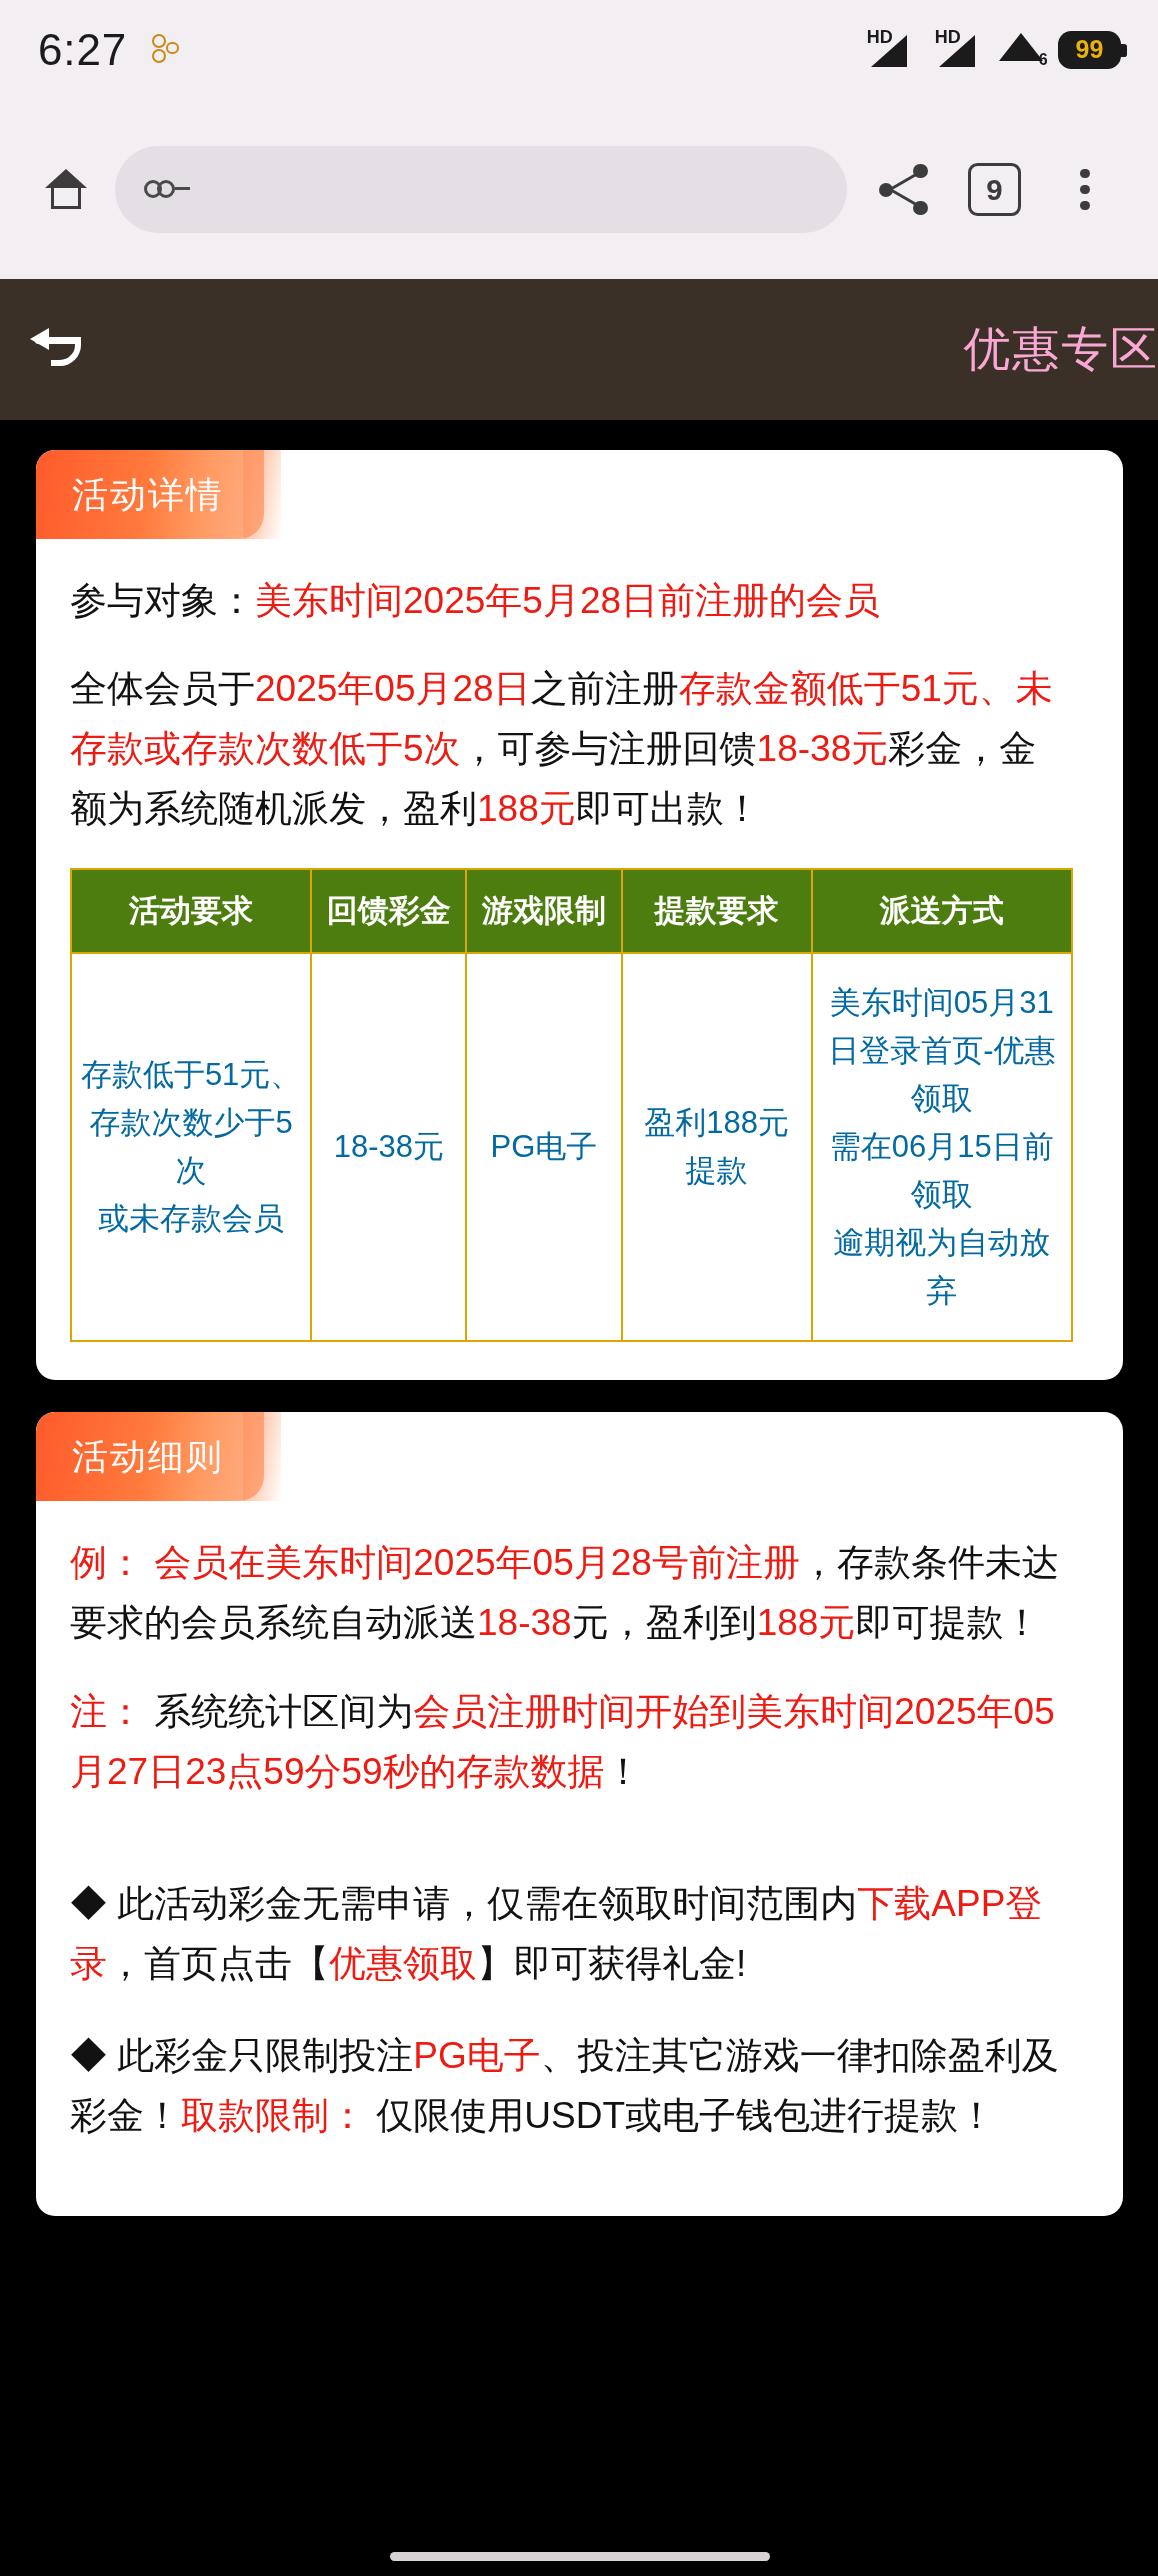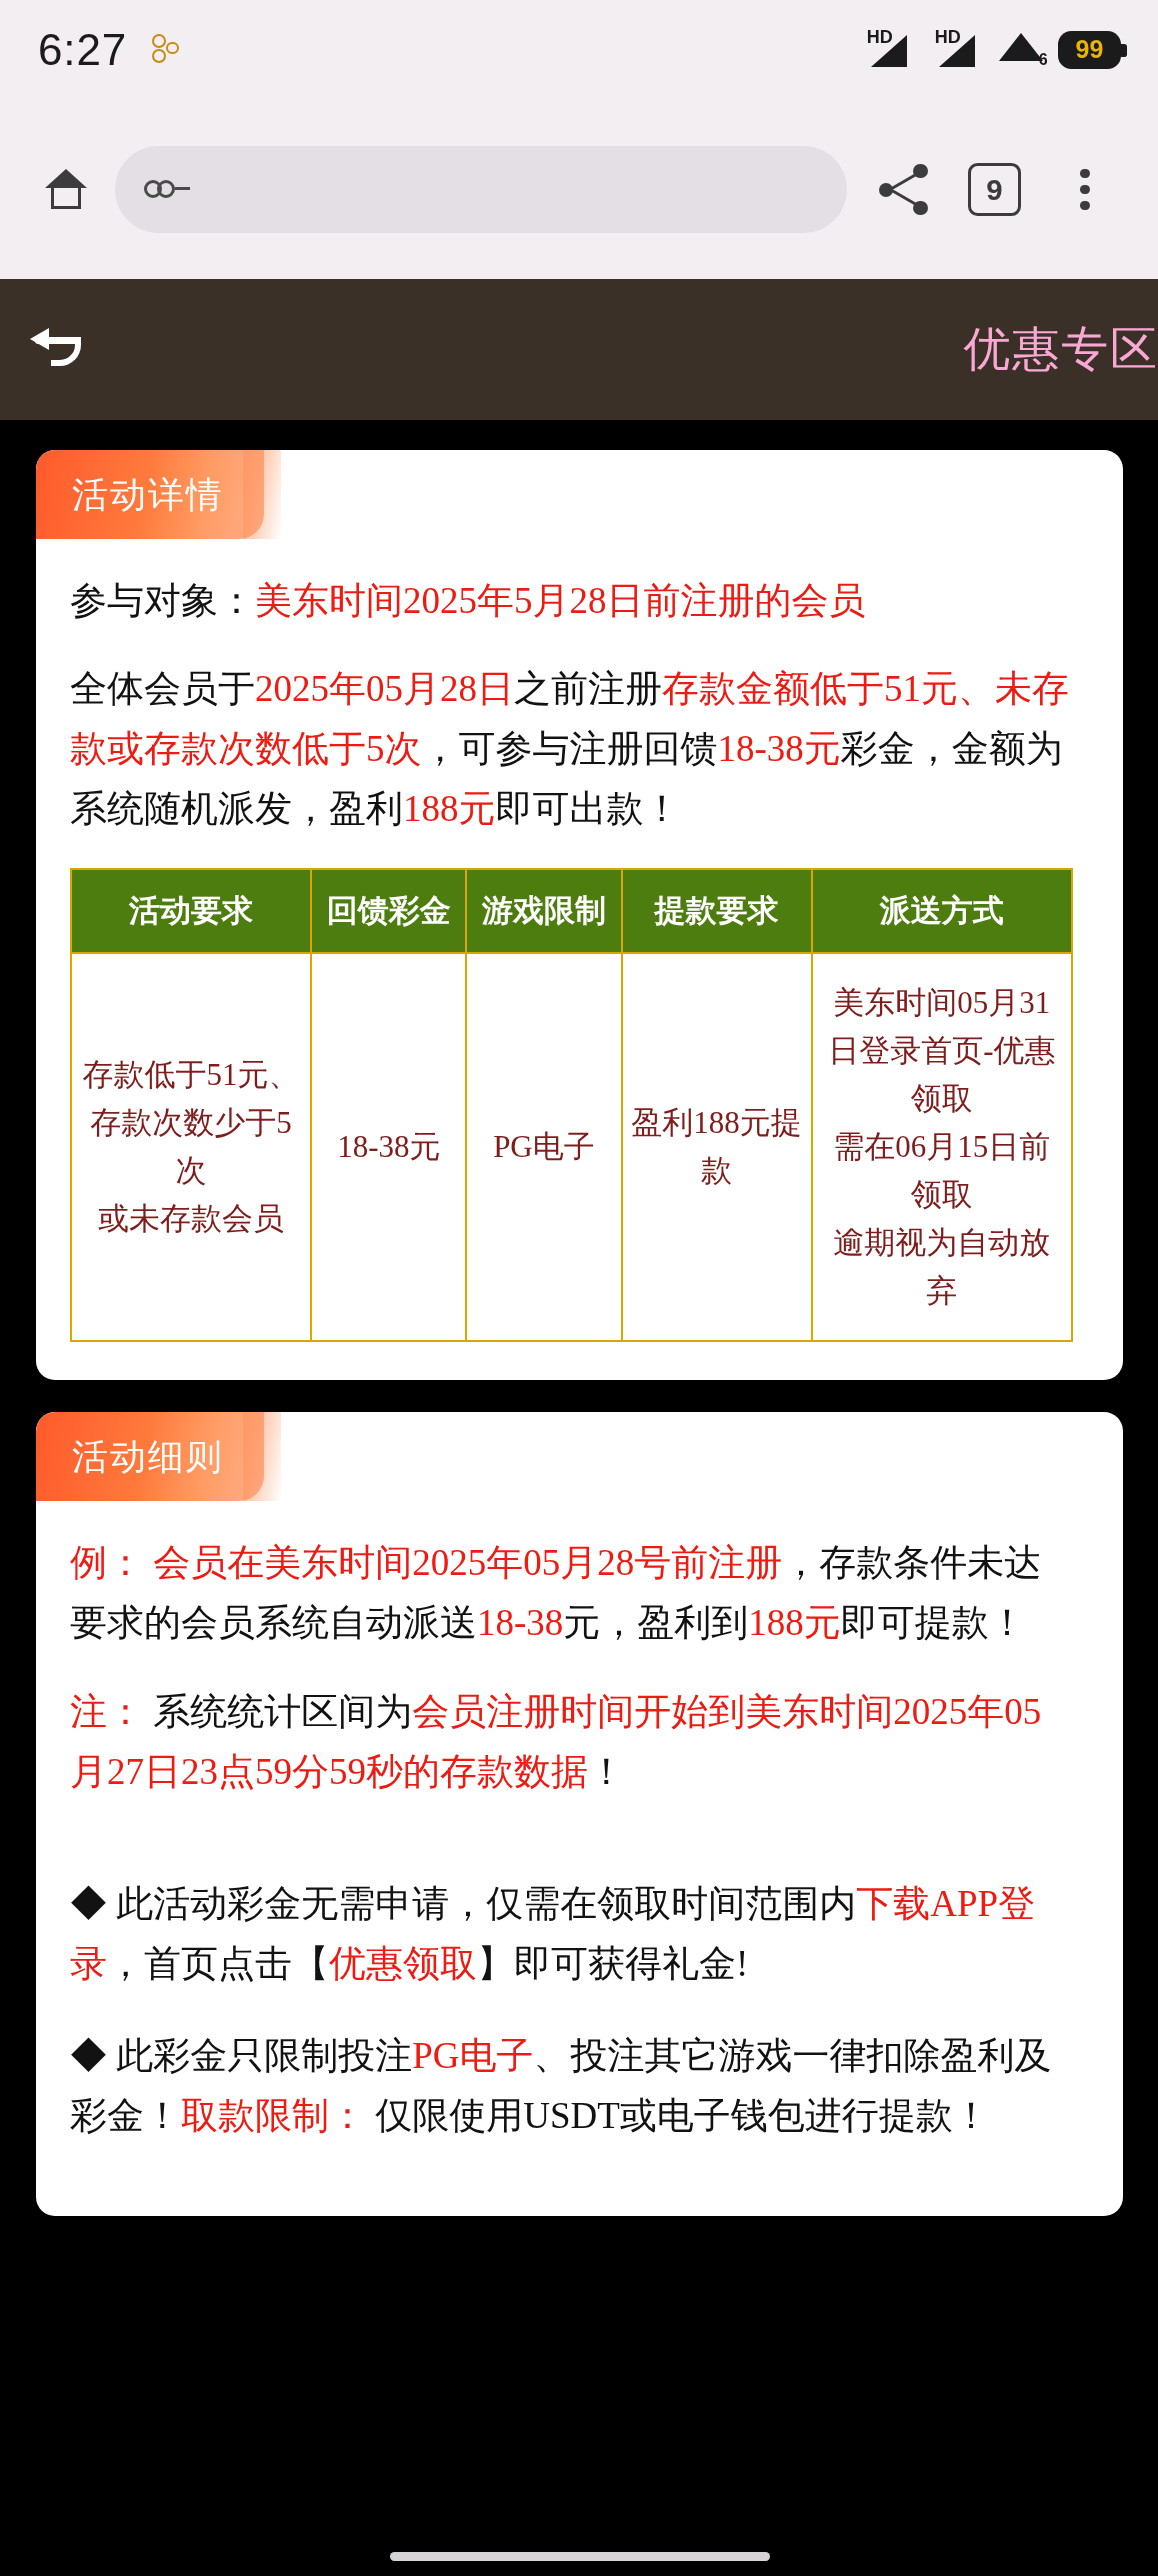--- a/index.html
+++ b/index.html
@@ -267,21 +267,20 @@
     position: absolute;
     right: -17px; top: 0; bottom: 0;
     width: 38px;
     background: linear-gradient(100deg, rgba(255,150,100,0.85), rgba(255,255,255,0));
   }
   .card-body {
     padding: 32px 50px 38px 34px;
     font-size: 37px;
     line-height: 1.62;
     color: #121212;
-    font-family: Liberation Serif, serif;
   }
   .red { color: #ee1b12; }
   .para { margin-bottom: 28.5px; }
   .para:last-child { margin-bottom: 0; }
 
   
   table.promo {
     width: 100%;
     border-collapse: collapse;
     margin-top: 11.4px;
@@ -292,21 +291,21 @@
     background: #4d7c0f;
     color: #ffffff;
     font-size: 31px;
     font-weight: 700;
     padding: 21px 5.7px;
     border: 2.8px solid #d8a700;
     line-height: 1.3;
     vertical-align: middle;
   }
   table.promo td {
-    color: #7f1d1d;
+    color: #0369a1;
     font-size: 31px;
     padding: 25px 7.6px;
     border: 2.8px solid #d8a700;
     text-align: center;
     vertical-align: middle;
     line-height: 1.55;
   }
   .col1 { width: 24%; }
   .col2 { width: 15.5%; }
   .col3 { width: 15.5%; }

